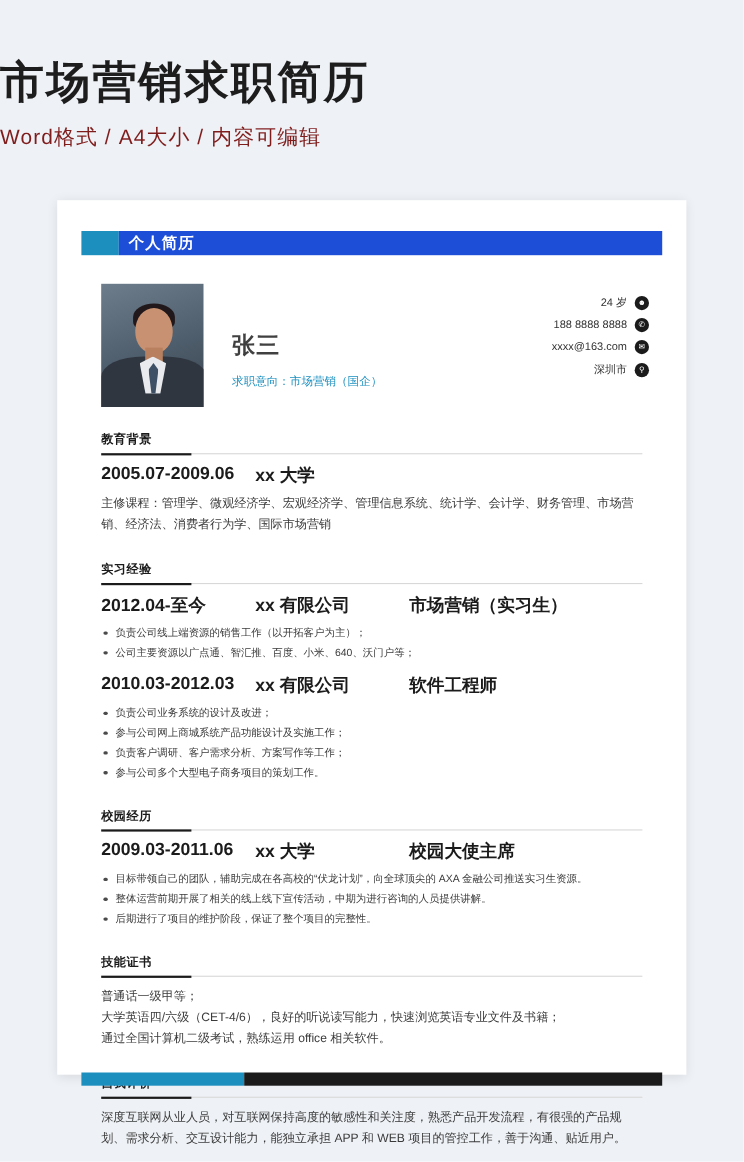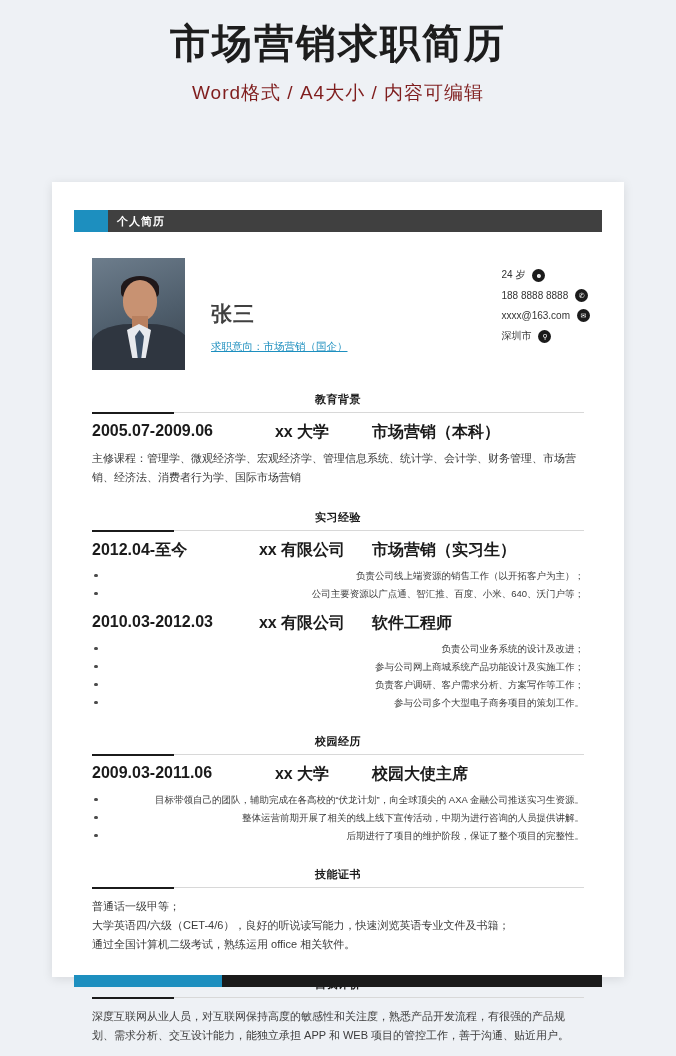--- a/index.html
+++ b/index.html
@@ -11,22 +11,21 @@
     color: #333;
     overflow: hidden;
   }
   .page {
     width: 676px;
     height: 1056px;
     position: relative;
   }
   
   .banner {
-    padding-top: 20px;
-    text-align: center;
+    padding-top: 52px;
   }
   .banner-title {
     font-size: 40px;
     font-weight: bold;
     letter-spacing: 2px;
     color: #1d1d1d;
     line-height: 1.15;
   }
   .banner-sub {
     margin-top: 14px;
@@ -55,23 +54,23 @@
     align-items: stretch;
     height: 22px;
     margin: 28px 22px 0 22px;
   }
   .top-bar-accent {
     width: 34px;
     background: #1d8fbf;
   }
   .top-bar-dark {
     flex: 1;
-    background: #404040;
+    background: #1d4ed8;
     color: #fff;
-    font-size: 11px;
+    font-size: 14px;
     font-weight: bold;
     display: flex;
     align-items: center;
     padding-left: 9px;
     letter-spacing: 1px;
   }
   
   .bottom-bar {
     position: absolute;
     left: 22px;
@@ -146,31 +145,31 @@
   .name {
     font-size: 21px;
     font-weight: bold;
     color: #404040;
     letter-spacing: 1px;
   }
   .intent {
     margin-top: 12px;
     font-size: 10.5px;
     color: #1d8fbf;
-    text-decoration: underline;
   }
   .contacts {
     padding-top: 10px;
     text-align: right;
     font-size: 10px;
     color: #333;
   }
   .contact-row {
     display: flex;
     align-items: center;
+    justify-content: flex-end;
     margin-bottom: 7px;
     white-space: nowrap;
     margin-left: 20px;
   }
   .contact-row .txt { margin-right: 7px; }
   .cicon {
     width: 13px; height: 13px;
     border-radius: 50%;
     background: #1b1b1b;
     color: #fff;
@@ -180,21 +179,20 @@
     flex: none;
   }
   
   .section { margin: 22px 40px 0 40px; }
   .sec-title {
     font-size: 11px;
     font-weight: bold;
     color: #1b1b1b;
     padding-bottom: 5px;
     letter-spacing: 0.5px;
-    text-align: center;
   }
   .sec-rule {
     height: 1px;
     background: #d8d8d8;
     position: relative;
     margin-bottom: 9px;
   }
   .sec-rule::before {
     content: "";
     position: absolute;
@@ -203,35 +201,34 @@
     background: #1b1b1b;
   }
   .row-head {
     display: flex;
     font-size: 16px;
     font-weight: bold;
     color: #1b1b1b;
     margin-bottom: 6px;
   }
   .row-head .c1 { width: 140px; }
-  .row-head .c2 { width: 140px; text-align: center; }
+  .row-head .c2 { width: 140px; }
   .row-head .c3 { flex: 1; }
   .para {
     font-size: 11px;
     line-height: 1.75;
     color: #3b3b3b;
   }
   ul.bullets { list-style: none; margin: 0; padding: 0; }
   ul.bullets li {
     font-size: 9.5px;
     line-height: 1.9;
     color: #3b3b3b;
     padding-left: 13px;
     position: relative;
-    text-align: right;
   }
   ul.bullets li::before {
     content: "";
     position: absolute;
     left: 2px; top: 7px;
     width: 3.5px; height: 3.5px;
     background: #4a4a4a;
     border-radius: 50%;
   }
   .gap { height: 10px; }
@@ -286,21 +283,20 @@
           </div>
         </div>
       </div>
 
       <div class="section">
         <div class="sec-title">教育背景</div>
         <div class="sec-rule"></div>
         <div class="row-head">
           <span class="c1">2005.07-2009.06</span>
           <span class="c2">xx 大学</span>
-          <span class="c3">市场营销（本科）</span>
         </div>
         <div class="para">主修课程：管理学、微观经济学、宏观经济学、管理信息系统、统计学、会计学、财务管理、市场营销、经济法、消费者行为学、国际市场营销</div>
       </div>
 
       <div class="section">
         <div class="sec-title">实习经验</div>
         <div class="sec-rule"></div>
         <div class="row-head">
           <span class="c1">2012.04-至今</span>
           <span class="c2">xx 有限公司</span>

